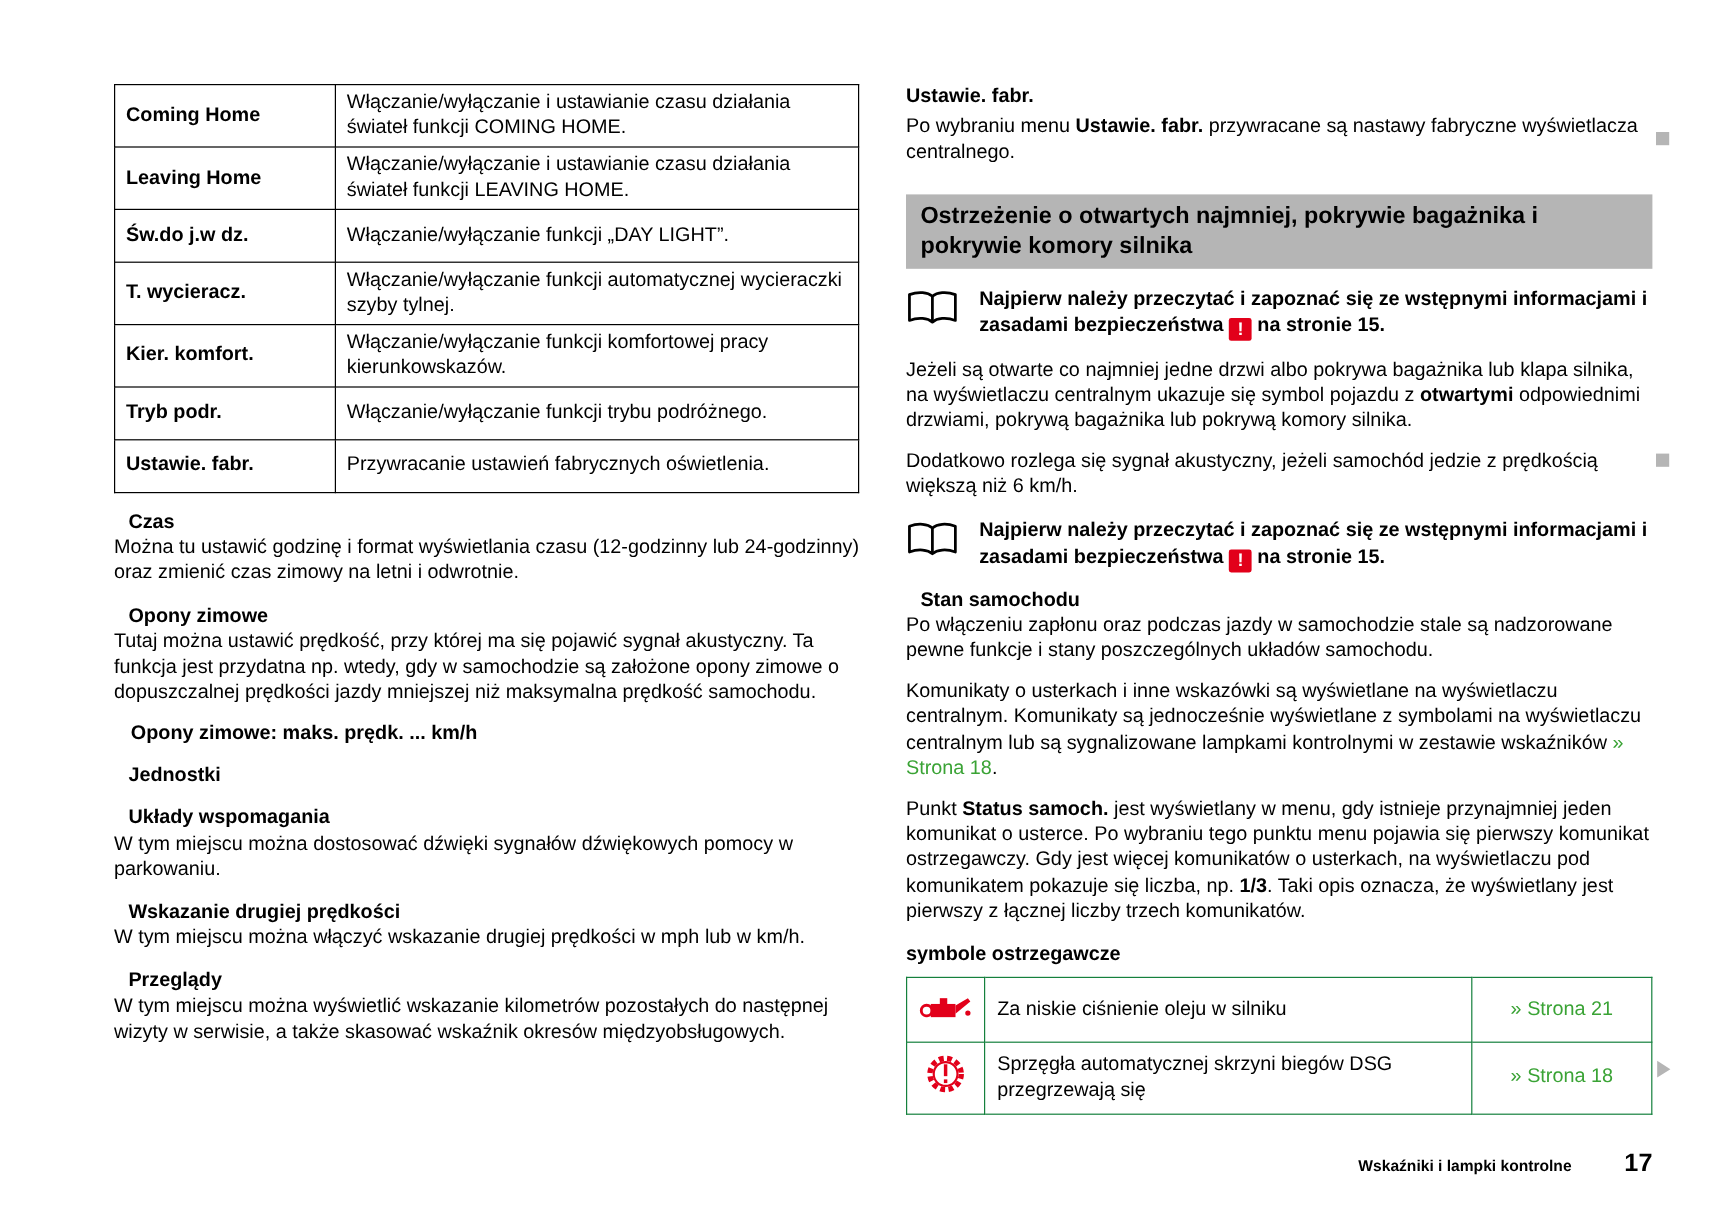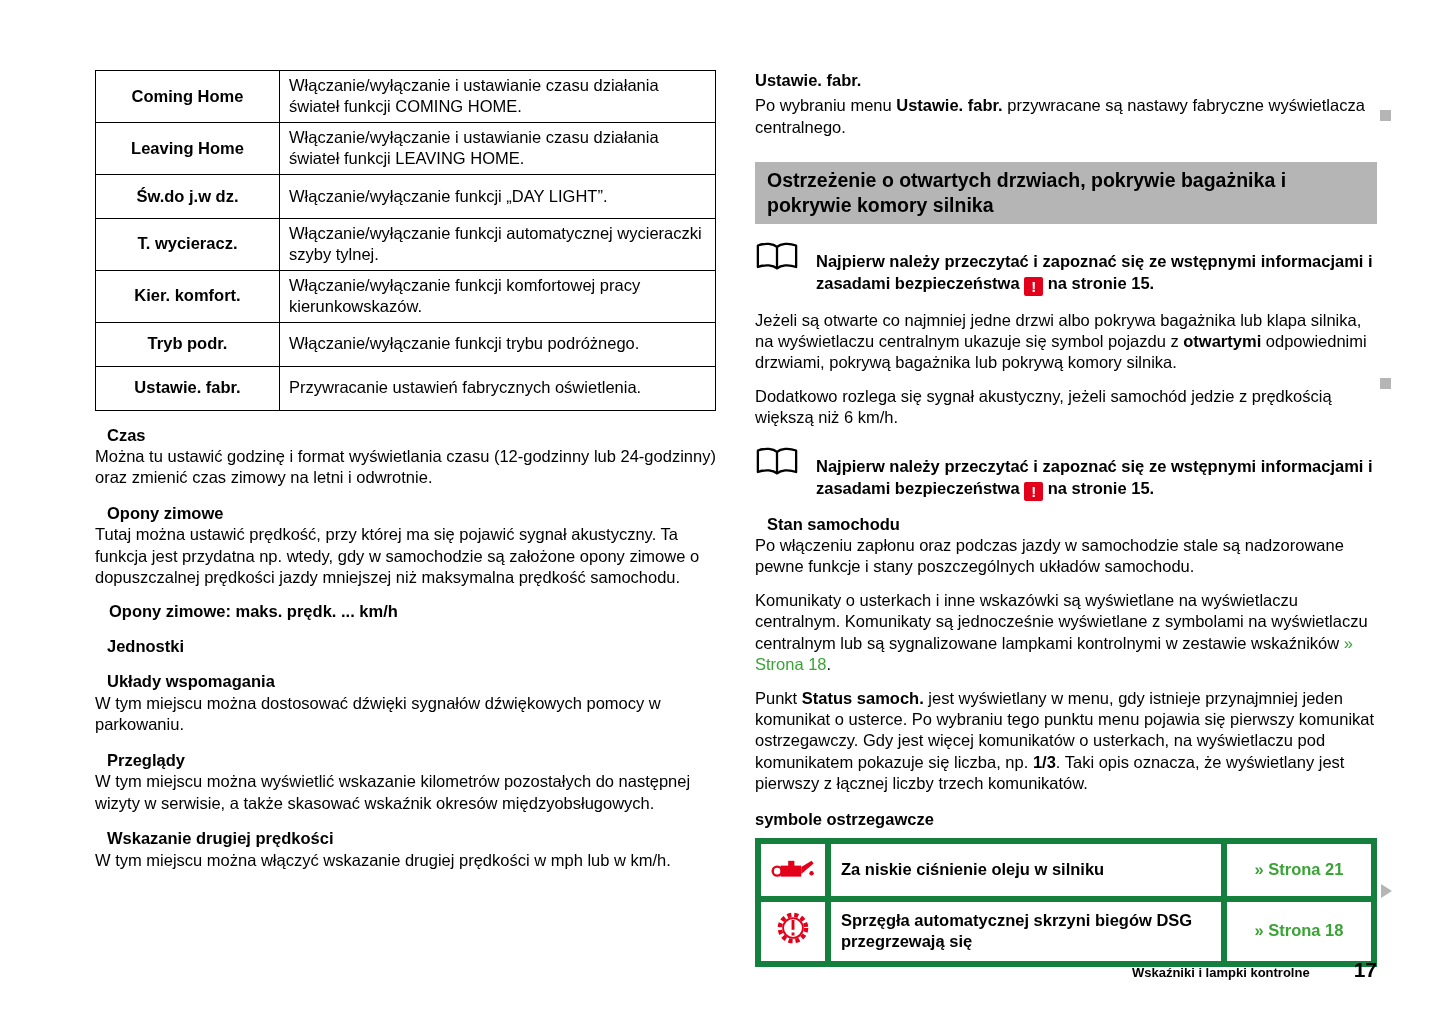--- a/index.html
+++ b/index.html
@@ -10,49 +10,49 @@
     font-family: "Liberation Sans", sans-serif;
     font-size: 16.5px; line-height: 1.3;
     position: relative; overflow: hidden;
   }
   .col-left  { position: absolute; left: 95px;  top: 70px; width: 621px; }
   .col-right { position: absolute; left: 755px; top: 70px; width: 622px; }
 
   
   .settings { border-collapse: collapse; width: 100%; }
   .settings td { border: 1px solid #000; padding: 4px 9px; height: 44px; vertical-align: middle; }
-  .settings .lbl { width: 184px; text-align: center; font-weight: 700; }
+  .settings .lbl { width: 184px; text-align: left; font-weight: 700; }
 
   
   .sec { margin-top: 14px; }
   .sec-title { font-weight: 700; margin-left: 12px; }
   .sec-body { margin: 0; }
   .para { margin: 12px 0 0 0; }
   .msg { font-weight: 700; margin: 12px 0 0 14px; }
 
   
   .r-head { font-weight: 700; }
   .gray-header {
     background: var(--header-gray, #b5b5b5);
     font-size: 19.5px; font-weight: 700; line-height: 1.27;
     padding: 6px 12px; margin-top: 24px;
   }
   .note { display: flex; gap: 15px; margin-top: 15px; font-weight: 700; align-items: flex-start; }
   .book-wrap { flex: 0 0 46px; padding-top: 2px; }
-  .note-text { line-height: 1.32; margin-top: 12px; }
+  .note-text { line-height: 1.32; }
   .excl {
     display: inline-block; min-width: 19px; height: 19px; line-height: 19px;
     background: var(--warning-red, #e2001a); color: #fff; text-align: center;
     font-weight: 700; font-size: 15px; border-radius: 2px; vertical-align: -3px;
     padding: 0 2px;
   }
   .green { color: var(--accent-green, #3aa335); }
 
   .warn-table { border-collapse: collapse; width: 100%; margin-top: 8px; }
-  .warn-table td { border: 6px solid #15803d; padding: 8px 10px; vertical-align: middle; font-weight: bold; }
+  .warn-table td { border: 1px solid #15803d; padding: 8px 10px; vertical-align: middle; }
   .w-icon { width: 60px; text-align: center; }
   .w-link { width: 150px; text-align: center; white-space: nowrap; margin-left: 16px; }
 
   
   .sq-marker { position: absolute; width: 11px; height: 11px; background: var(--marker-gray, #b5b5b5); }
   .sq1 { left: 1380px; top: 110px; }
   .sq2 { left: 1380px; top: 378px; }
   .tri-marker {
     position: absolute; left: 1381px; top: 884px; width: 0; height: 0;
     border-top: 7px solid transparent; border-bottom: 7px solid transparent;
@@ -115,37 +115,37 @@
   <div class="sec">
     <div class="sec-title">Jednostki</div>
   </div>
 
   <div class="sec">
     <div class="sec-title">Układy wspomagania</div>
     <div class="sec-body">W tym miejscu można dostosować dźwięki sygnałów dźwiękowych pomocy w parkowaniu.</div>
   </div>
 
   <div class="sec">
+    <div class="sec-title">Wskazanie drugiej prędkości</div>
+    <div class="sec-body">W tym miejscu można włączyć wskazanie drugiej prędkości w mph lub w km/h.</div>
+  </div>
+
+  <div class="sec">
     <div class="sec-title">Przeglądy</div>
     <div class="sec-body">W tym miejscu można wyświetlić wskazanie kilometrów pozostałych do następnej wizyty w serwisie, a także skasować wskaźnik okresów międzyobsługowych.</div>
   </div>
 
-  <div class="sec">
-    <div class="sec-title">Wskazanie drugiej prędkości</div>
-    <div class="sec-body">W tym miejscu można włączyć wskazanie drugiej prędkości w mph lub w km/h.</div>
-  </div>
-
 </div>
 
 <div class="col-right">
 
   <div class="r-head">Ustawie. fabr.</div>
   <div class="para" style="margin-top:4px"><span>Po wybraniu menu </span><b>Ustawie. fabr.</b><span> przywracane są nastawy fabryczne wyświetlacza centralnego.</span></div>
 
-  <div class="gray-header">Ostrzeżenie o otwartych drzwiach, pokrywie bagażnika i pokrywie komory silnika</div>
+  <div class="gray-header">Ostrzeżenie o otwartych najmniej, pokrywie bagażnika i pokrywie komory silnika</div>
 
   <div class="note">
     <span class="book-wrap">
       <svg width="44" height="31" viewBox="0 0 46 32" aria-hidden="true">
         <path d="M23 6 C19 2.5 11 1.5 3 4.5 L3 27 C11 24 19 25 23 28.5 C27 25 35 24 43 27 L43 4.5 C35 1.5 27 2.5 23 6 Z" fill="#fff" stroke="#000" stroke-width="2.4" stroke-linejoin="round"></path>
         <path d="M23 6 L23 28.5" stroke="#000" stroke-width="2.4"></path>
       </svg>
     </span>
     <div class="note-text"><span>Najpierw należy przeczytać i zapoznać się ze wstępnymi informacjami i zasadami bezpieczeństwa</span> <span class="excl">!</span> <span>na stronie 15.</span></div>
   </div>

